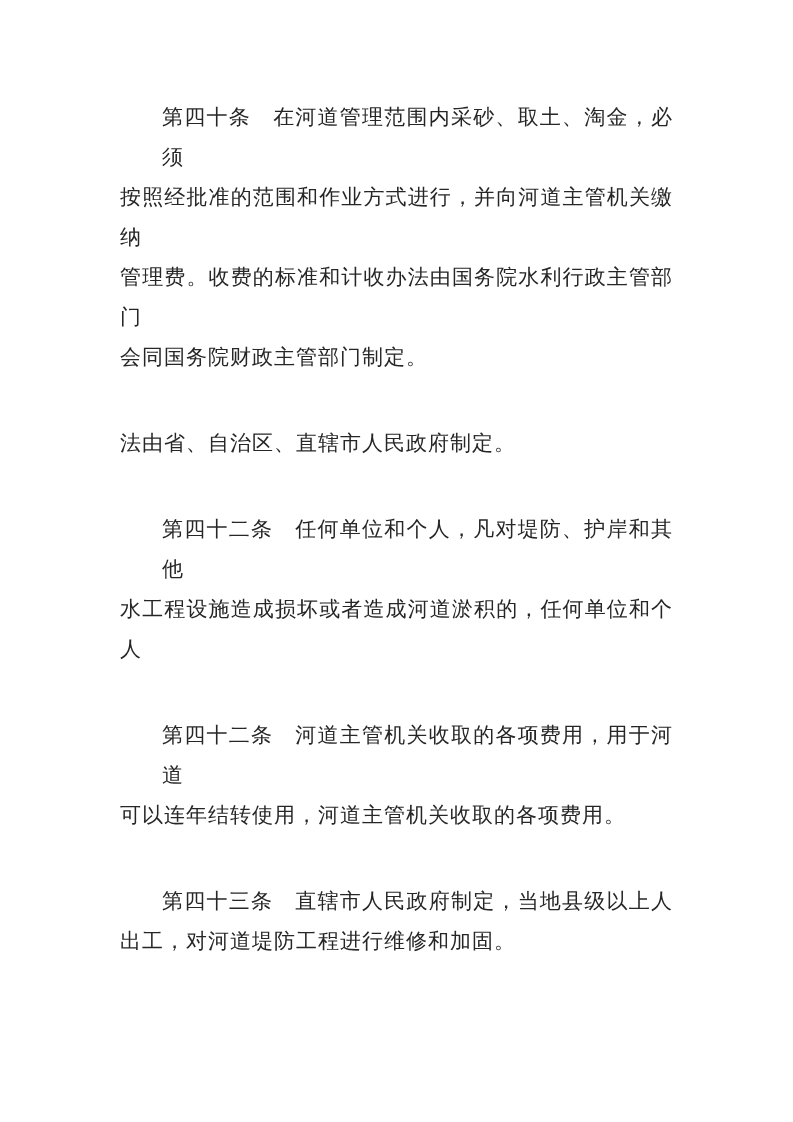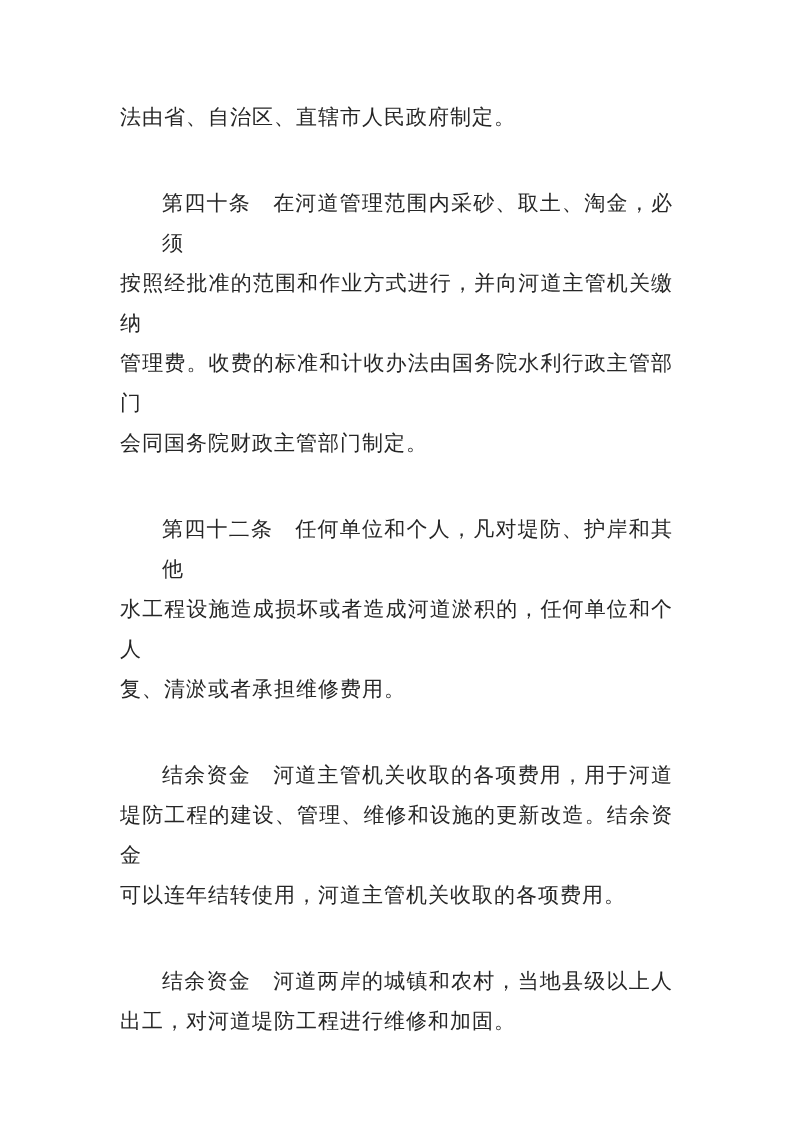--- a/index.html
+++ b/index.html
@@ -41,36 +41,34 @@
     text-align: left;
     text-align-last: left;
   }
 </style>
 </head>
 <body>
 
 <div class="page" style="background: rgb(255, 255, 255); color: rgb(38, 38, 38);">
   <div class="content" id="doc-body">
       <div class="paragraph">
-        <div class="line last-line">法由省、自治区、直辖市人民政府制定。</div>
-      </div>
-      <div class="paragraph">
         <div class="line first-indent">第四十条　在河道管理范围内采砂、取土、淘金，必须</div>
         <div class="line">按照经批准的范围和作业方式进行，并向河道主管机关缴纳</div>
         <div class="line">管理费。收费的标准和计收办法由国务院水利行政主管部门</div>
         <div class="line last-line">会同国务院财政主管部门制定。</div>
       </div>
       <div class="paragraph">
+        <div class="line last-line">法由省、自治区、直辖市人民政府制定。</div>
+      </div>
+      <div class="paragraph">
         <div class="line first-indent">第四十二条　任何单位和个人，凡对堤防、护岸和其他</div>
         <div class="line">水工程设施造成损坏或者造成河道淤积的，任何单位和个人</div>
-        <div class="line last-line">复、清淤或者承担维修费用。</div>
       </div>
       <div class="paragraph">
-        <div class="line first-indent">结余资金　河道主管机关收取的各项费用，用于河道</div>
-        <div class="line">堤防工程的建设、管理、维修和设施的更新改造。结余资金</div>
+        <div class="line first-indent">第四十二条　河道主管机关收取的各项费用，用于河道</div>
         <div class="line last-line">可以连年结转使用，河道主管机关收取的各项费用。</div>
       </div>
       <div class="paragraph">
-        <div class="line first-indent">结余资金　河道两岸的城镇和农村，当地县级以上人</div>
+        <div class="line first-indent">第四十三条　直辖市人民政府制定，当地县级以上人</div>
         <div class="line last-line">出工，对河道堤防工程进行维修和加固。</div>
       </div>
     </div>
 </div>
 
 </body></html>

